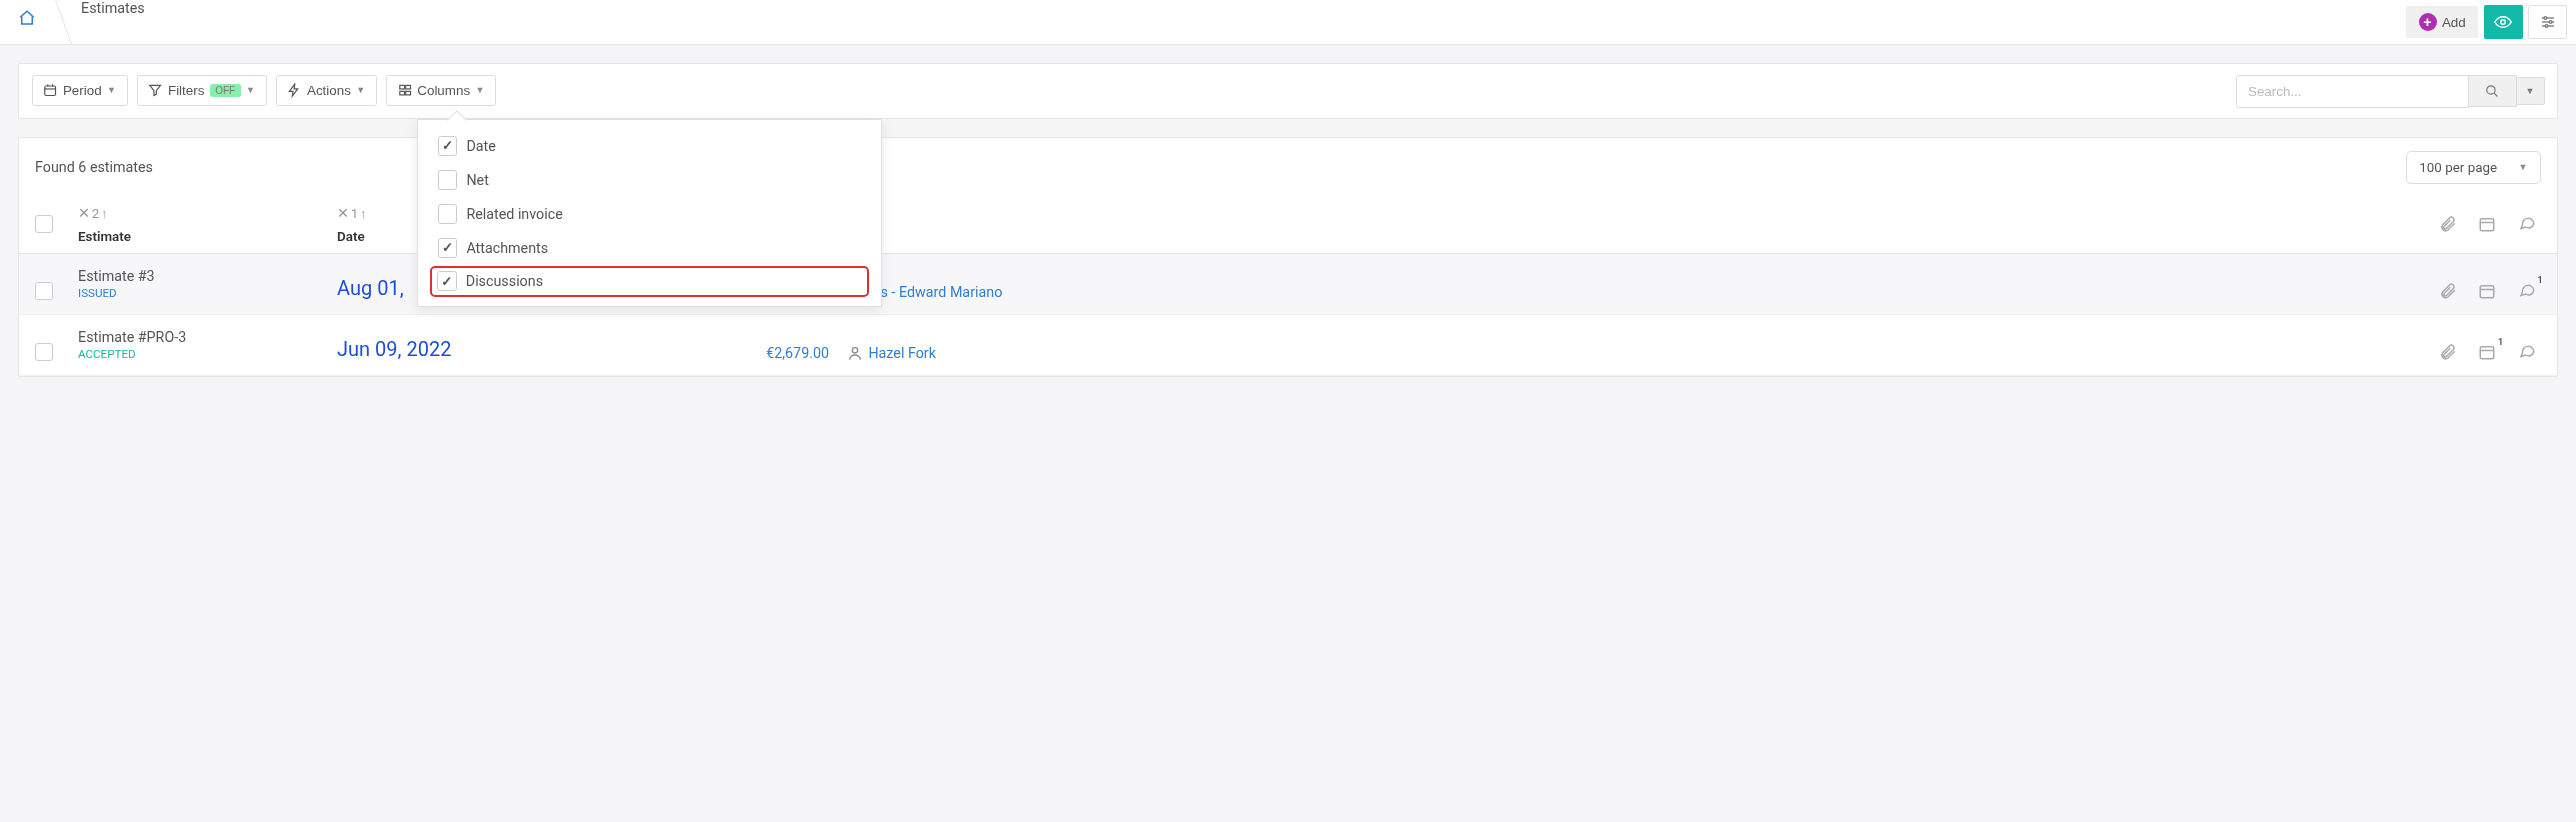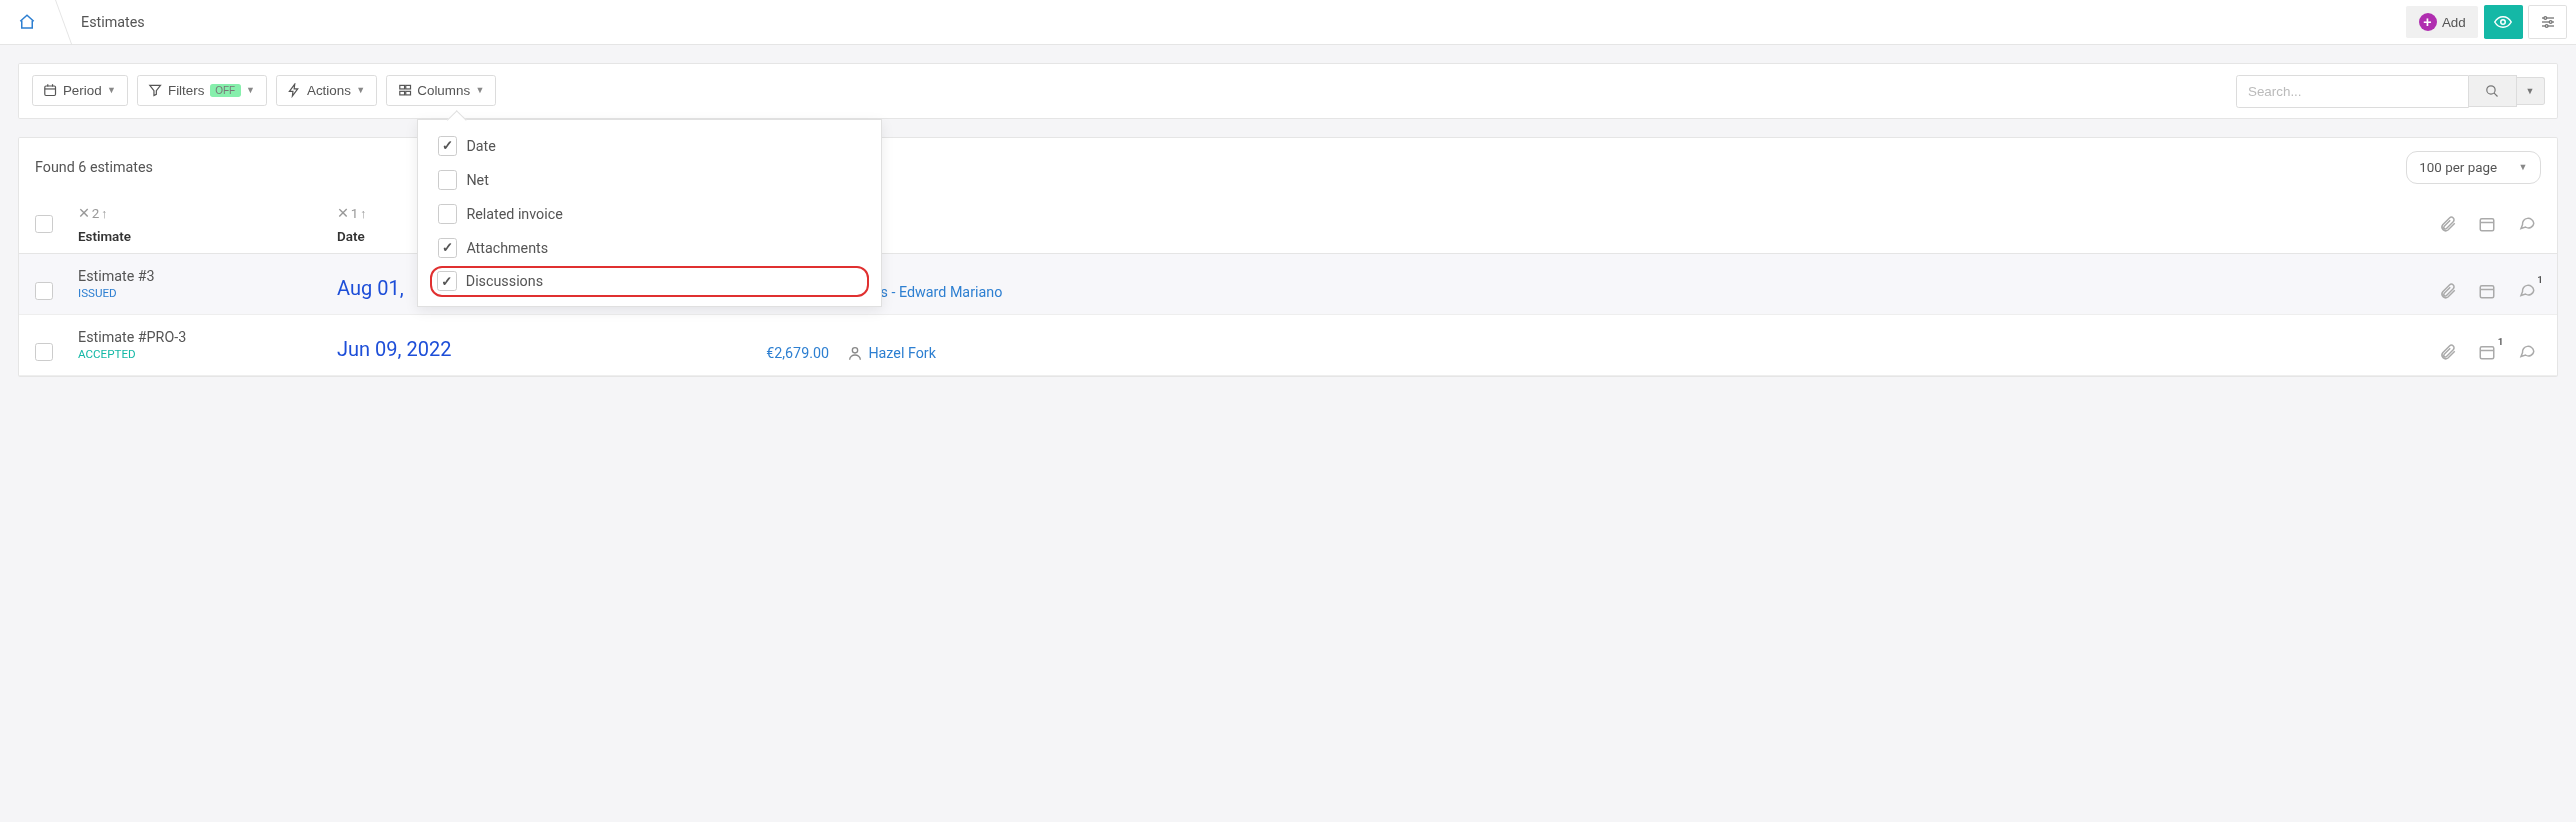--- a/index.html
+++ b/index.html
@@ -13,21 +13,20 @@
   .topbar {
     display: flex;
     align-items: center;
     justify-content: space-between;
     height: 45px;
     padding: 0 9px;
     border-bottom: 0.9px solid #e5e5e5;
   }
   .topbar-left {
     display: flex;
-    align-items: center;
     gap: 0;
   }
   .home-btn {
     width: 36px;
     height: 36px;
     display: flex;
     align-items: center;
     justify-content: center;
     color: #2d7fd1;
     cursor: pointer;
@@ -190,21 +189,21 @@
   .summary-text { font-size: 14.3px; color: #555; }
   .perpage {
     border: 0.9px solid #dcdcdc;
     padding: 8px 12.5px;
     display: flex;
     align-items: center;
     gap: 21.5px;
     font-size: 13.4px;
     color: #555;
     cursor: pointer;
-    border-radius: 11px;
+    border-radius: 5px;
     background: #fff;
   }
   .table-head {
     display: flex;
     align-items: center;
     padding: 9px 16px;
     border-bottom: 0.9px solid #e5e5e5;
   }
   .col-chk { width: 43px; display: flex; align-items: center; }
   .col-estimate { width: 259px; }
@@ -320,21 +319,21 @@
     color: #555;
   }
   .dd-chk.checked::after {
     content: '✓';
     font-weight: bold;
   }
   .dd-item.highlight {
     border: 2.7px solid #e03030;
     padding: 3.6px 5.4px;
     margin: -6.3px -8px;
-    border-radius: 12px;
+    border-radius: 5px;
   }
   svg { display: block; }
 </style>
 </head>
 <body>
 
 <div class="topbar">
   <div class="topbar-left">
     <div class="home-btn">
       <svg width="18" height="18" viewBox="0 0 24 24" fill="none" stroke="currentColor" stroke-width="2">

